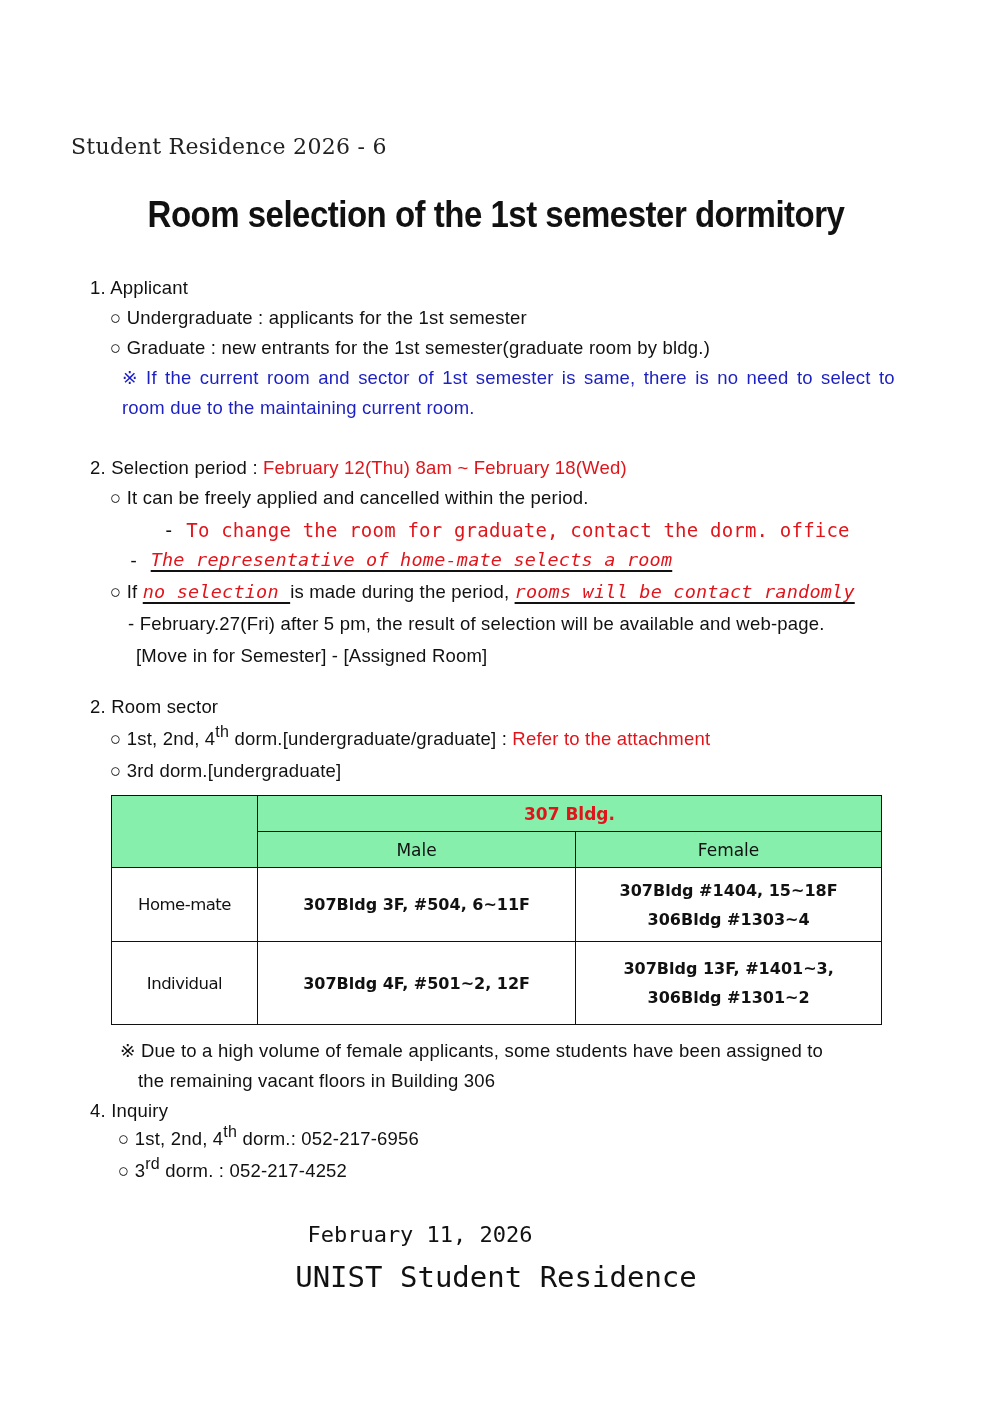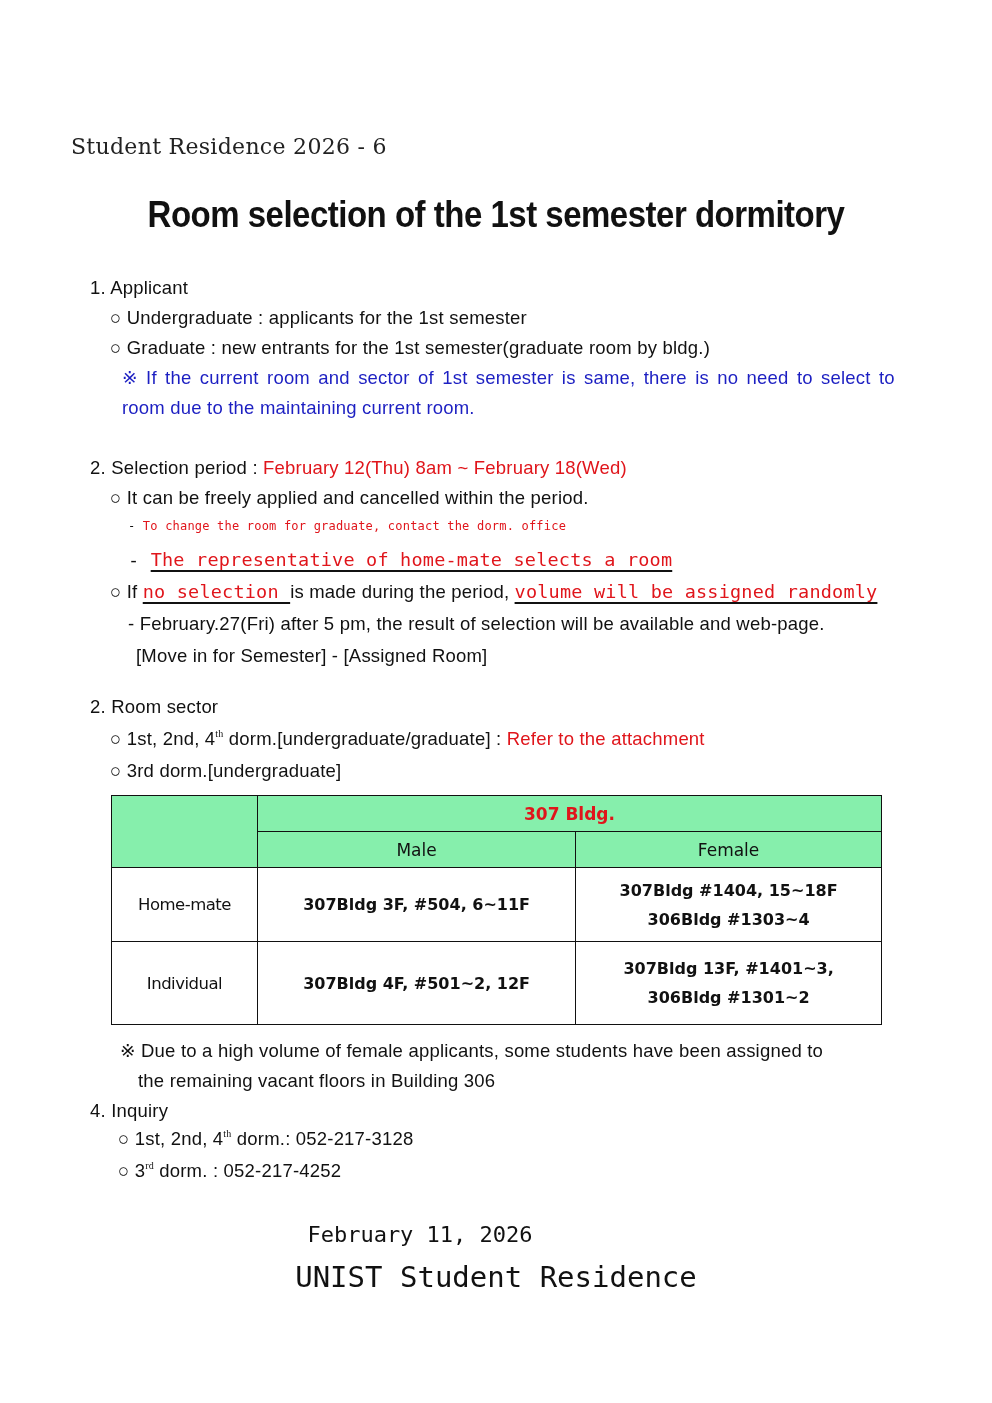--- a/index.html
+++ b/index.html
@@ -8,23 +8,23 @@
       font-family: "DejaVu Sans Mono", "Liberation Mono", monospace;
       color: #111;
     }
     .abs { position: absolute; white-space: nowrap; }
     .doc-code { left: 71px; top: 134px; font-family: "DejaVu Serif", "Liberation Serif", serif; font-size: 22px; color: #222; letter-spacing: 0.3px; }
     .title { left: 0; width: 992px; text-align: center; top: 196px; font-family: "Liberation Sans", "DejaVu Sans", sans-serif; font-weight: 700; font-size: 33px; letter-spacing: -0.5px; transform: scaleY(1.1); }
     .line { font-family: "Liberation Sans", "DejaVu Sans", sans-serif; font-size: 18.5px; letter-spacing: 0.2px; }
     .mono { font-family: "DejaVu Sans Mono", "Liberation Mono", monospace; }
     .red { color: #e0151b; }
     .blue { color: #1c1fc2; }
-    .ul { text-decoration: underline; text-decoration-color: #111; text-underline-offset: 4px; text-decoration-thickness: 1.5px; }
-    sup { font-size: 10px; vertical-align: 8px; line-height: 0; font-family: Liberation Serif, serif; }
-    .small-red { font-size: 12px; }
+    .ul { text-decoration: underline; text-decoration-color: #111; text-underline-offset: 4px; text-decoration-thickness: 1.5px; font-style: italic; }
+    sup { font-size: 16px; vertical-align: 8px; line-height: 0; }
+    .small-red { font-size: 19px; margin-left: 35px; }
 
     table.sector {
       position: absolute; left: 111px; top: 795px; width: 771px;
       border-collapse: collapse;
       font-family: "DejaVu Sans", "Liberation Sans", sans-serif;
     }
     table.sector td { border: 1.5px solid #111; text-align: center; vertical-align: middle; }
     .hdr { background: #86efac; }
     .bldg { color: #e0151b; font-weight: 700; font-size: 17px; height: 33px; }
     .gender { font-size: 17px; height: 33px; }
@@ -52,21 +52,21 @@
   <span>2. Selection period  : </span><span class="red">February 12(Thu) 8am ~ February 18(Wed)</span>
 </div>
 <div class="abs line" style="left:110px; top:487px;">○ It can be freely applied and cancelled within the period.</div>
 <div class="abs line mono small-red" style="left:128px; top:519px;">
   <span>- </span><span class="red">To change the room for graduate, contact the dorm. office</span>
 </div>
 <div class="abs line mono" style="left:128px; top:549px;">
   <span>- </span><span class="red ul">The representative of home-mate selects a room</span>
 </div>
 <div class="abs line" style="left:110px; top:581px;">
-  <span>○ If </span><span class="red ul mono">no selection </span><span>is made during the period, </span><span class="red ul mono">volume will be assigned randomly</span>
+  <span>○ If </span><span class="red ul mono">no selection </span><span>is made during the period, </span><span class="red ul mono">rooms will be contact randomly</span>
 </div>
 <div class="abs line" style="left:128px; top:613px;">- February.27(Fri) after 5 pm, the result of selection will be available and web-page.</div>
 <div class="abs line" style="left:136px; top:645px;">[Move in for Semester] - [Assigned Room]</div>
 
 <div class="abs line" style="left:90px; top:696px;">2. Room sector</div>
 <div class="abs line" style="left:110px; top:728px;">
   <span>○ 1st, 2nd, 4</span><sup>th</sup><span> dorm.[undergraduate/graduate] : </span><span class="red">Refer to the attachment</span>
 </div>
 <div class="abs line" style="left:110px; top:760px;">○ 3rd dorm.[undergraduate]</div>
 
@@ -101,20 +101,20 @@
     </td>
   </tr>
 </tbody>
   </table>
 
 <div class="abs line" style="left:120px; top:1040px;">※ Due to a high volume of female applicants, some students have been assigned to</div>
 <div class="abs line" style="left:138px; top:1070px;">the remaining vacant floors in Building 306</div>
 
 <div class="abs line" style="left:90px; top:1100px;">4.  Inquiry</div>
 <div class="abs line" style="left:118px; top:1128px;">
-  <span>○ 1st, 2nd, 4</span><sup>th</sup><span> dorm.: 052-217-3128</span>
+  <span>○ 1st, 2nd, 4</span><sup>th</sup><span> dorm.: 052-217-6956</span>
 </div>
 <div class="abs line" style="left:118px; top:1160px;">
   <span>○ 3</span><sup>rd</sup><span> dorm. : 052-217-4252</span>
 </div>
 
 <div class="abs footer-date">February 11, 2026</div>
 <div class="abs footer-org">UNIST Student Residence</div>
 
 </body></html>

